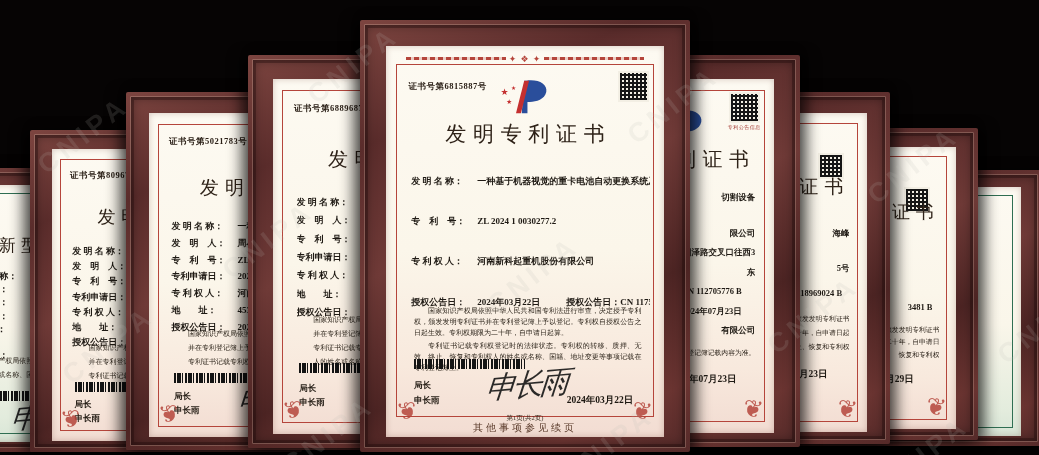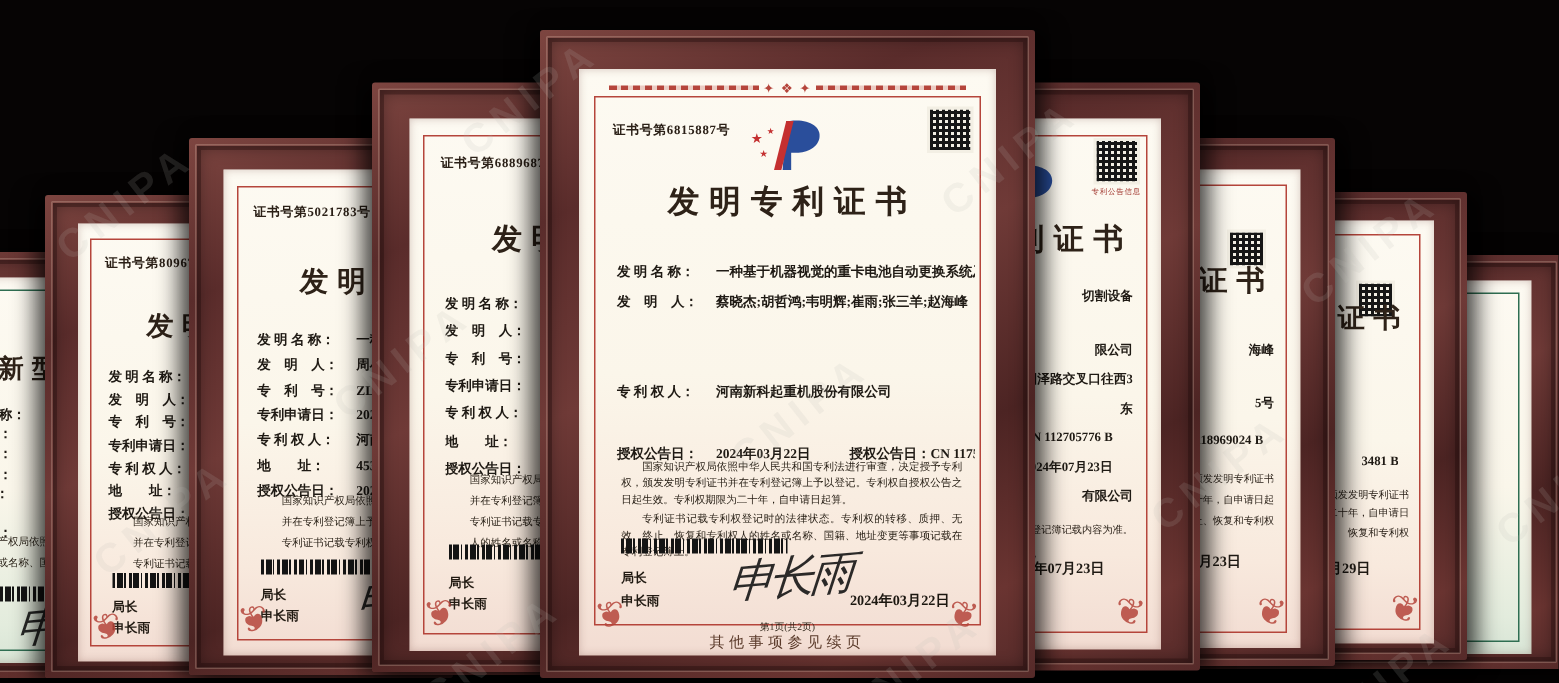--- a/index.html
+++ b/index.html
@@ -34,21 +34,21 @@
     background:repeating-linear-gradient(90deg,#b5453b 0 5px,rgba(181,69,59,.25) 5px 8px);}
   .orn-mid{padding:0 3px;letter-spacing:1px;}
   
   .certno{position:absolute;top:7%;left:8%;font-size:8.5px;font-weight:bold;color:#2b2017;letter-spacing:.5px;}
   .qr{position:absolute;top:4.5%;right:6%;width:27px;height:27px;background:
       repeating-linear-gradient(0deg,#161616 0 2px,transparent 2px 4px),
       repeating-linear-gradient(90deg,#161616 0 2px,#f3efe4 2px 4px);outline:2px solid #f3efe4;}
   .qr.small{width:22px;height:22px;}
   .qrcap{position:absolute;top:calc(4.5% + 30px);right:5%;font-size:5px;color:#a0342c;letter-spacing:.5px;}
   .logo{position:absolute;top:8.5%;left:50%;transform:translateX(-50%);width:58px;height:36px;}
-  .title{position:absolute;top:19%;left:0;right:0;text-align:center;font-size:21px;font-weight:bold;
+  .title{position:absolute;top:19%;left:0;right:0;text-align:center;font-size:21px;font-weight:normal;
          color:#2e2218;letter-spacing:.32em;text-indent:.32em;white-space:nowrap;}
   .frow{position:absolute;left:9%;right:5%;top:calc(33% + var(--i)*5.15%);font-size:9px;color:#1f1a14;white-space:nowrap;overflow:hidden;}
   .flabel{display:inline-block;min-width:66px;font-weight:bold;}
   .flabel2{font-weight:bold;margin-left:26px;}
   .fval{font-weight:600;}
   .paras{position:absolute;left:10%;right:8%;top:66.5%;font-size:7px;line-height:1.55;color:#241c12;text-align:justify;}
   .paras p{margin:0 0 3px 0;text-indent:2em;}
   .barcode{position:absolute;left:10%;top:80%;width:40%;height:10px;background:
      repeating-linear-gradient(90deg,#141414 0 2px,transparent 2px 3px,#141414 3px 7px,transparent 7px 8px,#141414 8px 9px,transparent 9px 11px);}
   .dir{position:absolute;left:10%;top:85%;font-size:8.5px;font-weight:bold;color:#211a12;line-height:1.7;}
@@ -202,21 +202,21 @@
       <svg viewBox="0 0 64 44" width="100%" height="100%">
           <path d="M34 2c14-2 26 4 24 14-2 9-12 12-20 12h-3v14h-7l3-40z" fill="#2a4e9b"></path>
           <path d="M31 2h6L27 42h-6z" fill="#c43030"></path>
           <text x="2" y="20" font-size="11" fill="#c43030">★</text>
           <text x="9" y="31" font-size="8" fill="#c43030">★</text>
           <text x="15" y="13" font-size="7" fill="#c43030">★</text>
         </svg>
     </div>
     <div class="title">发明专利证书</div>
     <div class="frow" style="--i:0"><span class="flabel">发 明 名 称：</span><span class="fval">一种基于机器视觉的重卡电池自动更换系统及方法</span></div>
-    <div class="frow" style="--i:1"><span class="flabel">发　明　人：</span><span class="fval">蔡晓杰;胡哲鸿;韦明辉;崔雨;张三羊;赵海峰</span></div>
+    <div class="frow" style="--i:2"><span class="flabel">专　利　号：</span><span class="fval">ZL 2024 1 0030277.2</span></div>
     <div class="frow" style="--i:4"><span class="flabel">专 利 权 人：</span><span class="fval">河南新科起重机股份有限公司</span></div>
     <div class="frow" style="--i:6"><span class="flabel">授权公告日：</span><span class="fval">2024年03月22日</span><span class="flabel2">授权公告日：</span><span class="fval">CN 117533272 B</span></div>
     <div class="paras">
         <p>国家知识产权局依照中华人民共和国专利法进行审查，决定授予专利权，颁发发明专利证书并在专利登记簿上予以登记。专利权自授权公告之日起生效。专利权期限为二十年，自申请日起算。</p>
         <p>专利证书记载专利权登记时的法律状态。专利权的转移、质押、无效、终止、恢复和专利权人的姓名或名称、国籍、地址变更等事项记载在专利登记簿上。</p>
       </div>
     <div class="barcode"></div>
     <div class="dir">
         <div>局长</div>
         <div>申长雨</div>

